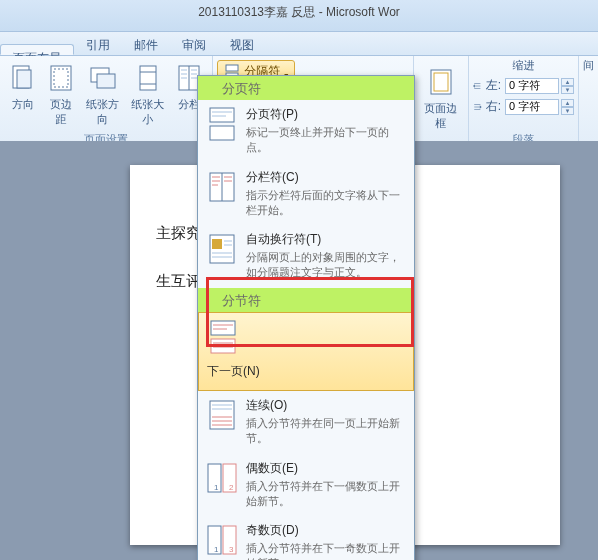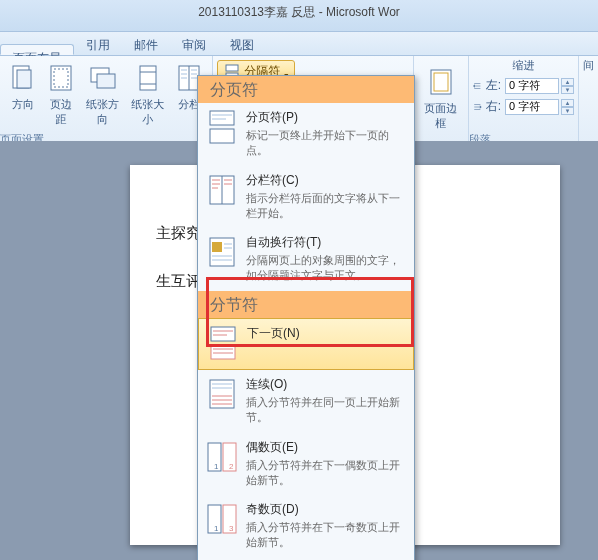--- a/index.html
+++ b/index.html
@@ -3,36 +3,36 @@
 <meta charset="utf-8">
 <style>
 *{margin:0;padding:0;box-sizing:border-box;font-family:"Microsoft YaHei","SimSun",Arial,sans-serif;}
 body{background:#fff;width:598px;height:560px;overflow:hidden;position:relative;}
 .title-bar{background:linear-gradient(#d6e6f7,#c8ddf2);height:32px;font-size:12px;color:#444;padding:4px 0 0 0;text-align:center;border-bottom:1px solid #a9c3e0;}
 .tab-bar{background:linear-gradient(#e8f1fb,#d9e8f7);height:24px;border-bottom:1px solid #a9c3e0;display:flex;font-size:12px;}
 .tab{padding:5px 12px 4px;color:#3b5a82;cursor:pointer;}
 .tab.active{background:#f2f7fd;border:1px solid #a9c3e0;border-bottom:1px solid #f2f7fd;border-radius:3px 3px 0 0;margin-top:12px;}
 .ribbon{background:linear-gradient(#f4f9fe,#e2edf8);height:93px;border-bottom:1px solid #a9c3e0;display:flex;position:relative;}
 .group{border-right:1px solid #c6d8ec;padding:2px 4px 0;height:93px;position:relative;}
-.group-label{position:absolute;bottom:2px;left:0;right:0;text-align:left;font-size:11px;color:#5a7aa0;}
+.group-label{position:absolute;bottom:2px;left:0;right:0;text-align:center;font-size:11px;color:#5a7aa0;}
 .btn-lg{display:inline-block;text-align:center;font-size:11px;color:#3b5a82;padding:2px 3px;vertical-align:top;}
 .btn-lg .ico{width:32px;height:32px;margin:2px auto 3px;display:block;}
 .breaks-btn{background:linear-gradient(#fff2c8,#ffe08a);border:1px solid #d6a93a;border-radius:3px;padding:2px 6px;font-size:12px;color:#6a4a00;display:inline-flex;align-items:flex-end;gap:4px;}
 .indent-row{display:flex;align-items:center;font-size:12px;color:#3b5a82;margin:4px 0;}
 .indent-row input{width:54px;font-size:11px;border:1px solid #a9c3e0;padding:1px 3px;background:#fff;}
 .spinner{display:inline-flex;flex-direction:column;margin-left:2px;}
 .spinner span{width:13px;height:8px;border:1px solid #a9c3e0;background:#eaf2fb;font-size:7px;text-align:center;line-height:6px;color:#5a7aa0;}
 .doc-area{position:absolute;top:141px;left:0;right:0;bottom:0;background:#8b9bb0;display:flex;}
 .page{background:#fff;margin:24px 0 0 130px;width:430px;height:380px;padding:50px 26px;position:relative;box-shadow:0 2px 6px rgba(0,0,0,.4);}
 .page-text{font-size:15px;color:#222;line-height:2.4;}
 .page-footer{position:absolute;bottom:16px;left:0;right:0;text-align:center;font-size:28px;color:#d83a3a;font-family:"SimSun";}
 .dropdown{position:absolute;left:197px;top:75px;width:218px;background:#f4f8fc;border:1px solid #7f9db9;box-shadow:2px 2px 6px rgba(0,0,0,.3);z-index:10;padding-bottom:6px;}
-.dd-section{font-size:16px;color:#6a6a6a;padding:4px 12px 2px;background:#fdba74;}
+.dd-section{font-size:13px;color:#6a6a6a;padding:4px 24px 2px;background:#bef264;}
 .dd-item{display:flex;padding:6px 8px 8px;gap:8px;}
-.dd-item.highlight{background:linear-gradient(#fff4cf,#ffe49a);border:1px solid #d6a93a;margin:0;}
+.dd-item.highlight{background:linear-gradient(#fff4cf,#ffe49a);border:1px solid #d6a93a;margin:0;flex-direction:column;}
 .dd-icon{width:32px;height:36px;flex-shrink:0;}
 .dd-text{flex:1;}
 .dd-title{font-size:12px;color:#2a2a2a;font-weight:400;margin-bottom:2px;}
 .dd-desc{font-size:11px;color:#6a6a6a;line-height:1.35;}
 .callout{position:absolute;left:206px;top:277px;width:208px;height:70px;border:3px solid #e03030;z-index:11;pointer-events:none;}
 svg{display:block;}
 </style>
 </head>
 <body>
 

